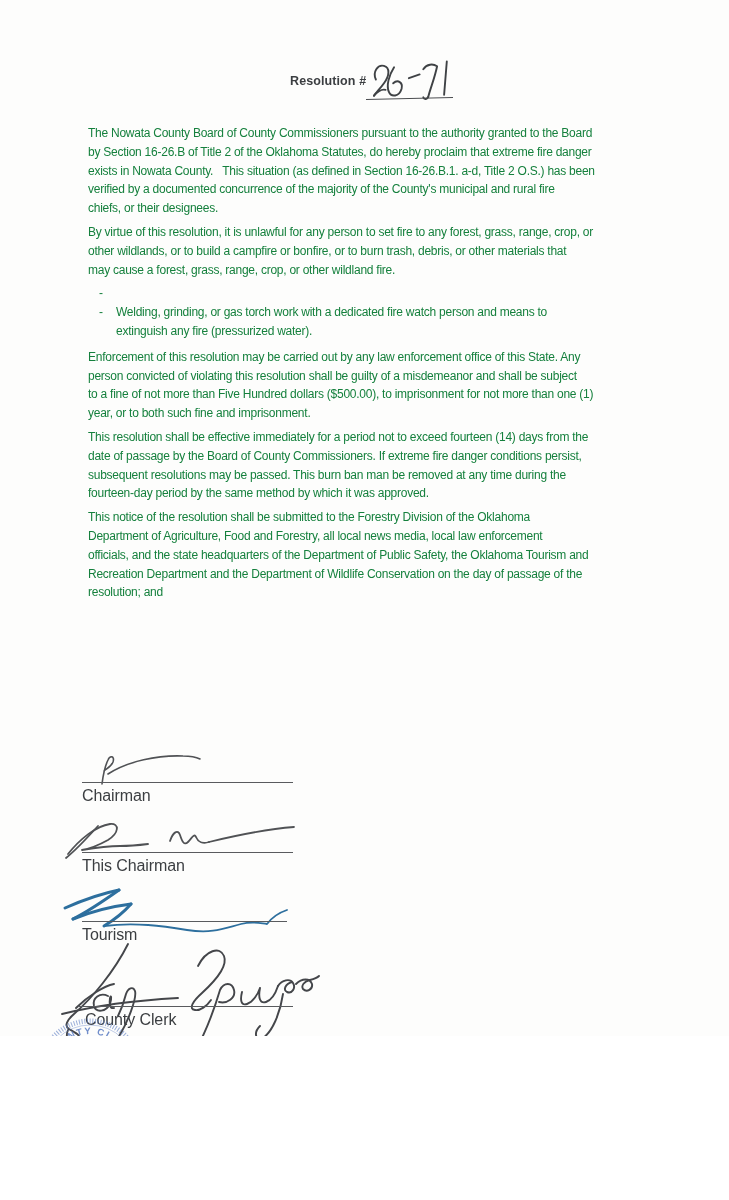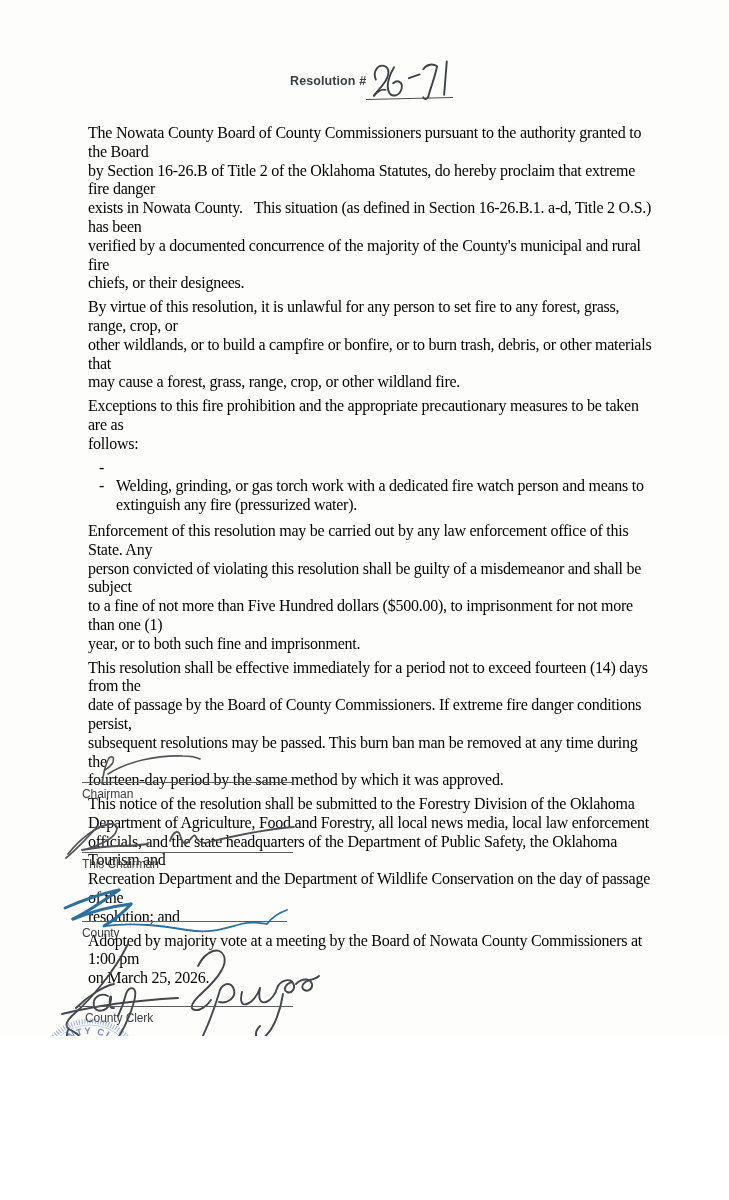--- a/index.html
+++ b/index.html
@@ -14,30 +14,30 @@
     font-size:12.5px;font-weight:700;letter-spacing:.1px;color:#3b3e41;
   }
   .res-num{position:absolute;left:364px;top:57px;}
   .res-underline{
     position:absolute;left:366px;top:98px;width:87px;height:0;
     border-top:1.3px solid #4a4c4f;transform:rotate(-1.2deg);
   }
   
   .body-text{
     position:absolute;left:88px;top:124px;width:566px;
-    font-size:16px;line-height:18.8px;letter-spacing:-.25px;color:#000000;font-family:Liberation Serif, serif;
+    font-size:12px;line-height:18.8px;letter-spacing:-.25px;color:#15803d;
   }
   .body-text p{margin:0 0 5px 0;white-space:pre-wrap;}
   .bullets{margin:1px 0 7px 0;}
   .bullet{display:flex;}
   .bullet .dash{flex:none;width:28px;padding-left:11px;box-sizing:border-box;}
   .bullet .btext{white-space:pre-wrap;}
   
   .sig-line{position:absolute;height:0;border-top:1px solid #595b5e;}
-  .sig-label{position:absolute;font-size:12px;letter-spacing:-.1px;color:#3b3e41;}
+  .sig-label{position:absolute;font-size:16px;letter-spacing:-.1px;color:#3b3e41;}
   .sig-svg{position:absolute;}
   .ink{fill:none;stroke:#505255;stroke-width:1.6;stroke-linecap:round;stroke-linejoin:round;}
   .ink-blue{fill:none;stroke:#2d6f9e;stroke-linecap:round;stroke-linejoin:round;}
   .ink-clerk{fill:none;stroke:#44464a;stroke-width:1.9;stroke-linecap:round;stroke-linejoin:round;}
   .ink-num{fill:none;stroke:#3f4245;stroke-width:1.9;stroke-linecap:round;stroke-linejoin:round;}
   
   .seal{position:absolute;left:36px;top:1017px;opacity:.88;}
   
   .scan-line{
     position:absolute;left:0;top:1186px;width:380px;height:2px;
@@ -66,22 +66,20 @@
 
   <div class="body-text">
     <p>The Nowata County Board of County Commissioners pursuant to the authority granted to the Board
 by Section 16-26.B of Title 2 of the Oklahoma Statutes, do hereby proclaim that extreme fire danger
 exists in Nowata County.   This situation (as defined in Section 16-26.B.1. a-d, Title 2 O.S.) has been
 verified by a documented concurrence of the majority of the County's municipal and rural fire
 chiefs, or their designees.</p>
     <p>By virtue of this resolution, it is unlawful for any person to set fire to any forest, grass, range, crop, or
 other wildlands, or to build a campfire or bonfire, or to burn trash, debris, or other materials that
 may cause a forest, grass, range, crop, or other wildland fire.</p>
-    <p>Exceptions to this fire prohibition and the appropriate precautionary measures to be taken are as
-follows:</p>
     <div class="bullets">
       <div class="bullet">
         <span class="dash">-</span>
       </div>
       <div class="bullet">
         <span class="dash">-</span>
         <span class="btext">Welding, grinding, or gas torch work with a dedicated fire watch person and means to
 extinguish any fire (pressurized water).</span>
       </div>
     </div>
@@ -91,22 +89,20 @@
 year, or to both such fine and imprisonment.</p>
     <p>This resolution shall be effective immediately for a period not to exceed fourteen (14) days from the
 date of passage by the Board of County Commissioners. If extreme fire danger conditions persist,
 subsequent resolutions may be passed. This burn ban man be removed at any time during the
 fourteen-day period by the same method by which it was approved.</p>
     <p>This notice of the resolution shall be submitted to the Forestry Division of the Oklahoma
 Department of Agriculture, Food and Forestry, all local news media, local law enforcement
 officials, and the state headquarters of the Department of Public Safety, the Oklahoma Tourism and
 Recreation Department and the Department of Wildlife Conservation on the day of passage of the
 resolution; and</p>
-    <p>Adopted by majority vote at a meeting by the Board of Nowata County Commissioners at 1:00 pm
-on March 25, 2026.</p>
   </div>
 
   <svg class="sig-svg" style="left:78px;top:748px" width="230" height="40" viewBox="0 0 230 40">
     <g class="ink">
       <path d="M24,36 C25,28 27,18 30,12 C32,7 37,8 35,14 C33,19 28,21 26,23"></path>
       <path d="M30,26 C50,13 80,7 105,8 C112,8 118,9 122,11"></path>
     </g>
   </svg>
   <div class="sig-line" style="left:82px;top:782px;width:211px"></div>
   <span class="sig-label" style="left:82px;top:787px">Chairman</span>
@@ -127,21 +123,21 @@
       <path d="M10,26 C28,18 44,12 64,8"></path>
       <path d="M64,8 C47,20 30,31 18,37"></path>
       <path d="M18,37 C40,28 60,24 76,22"></path>
       <path d="M76,22 C69,30 59,38 49,44"></path>
     </g>
     <g class="ink-blue" style="stroke-width:1.8">
       <path d="M49,44 C80,40 108,44 132,48 C158,52 170,46 186,42 C198,39 204,41 212,42 C218,34 226,30 232,28"></path>
     </g>
   </svg>
   <div class="sig-line" style="left:82px;top:921px;width:205px"></div>
-  <span class="sig-label" style="left:82px;top:926px">County</span>
+  <span class="sig-label" style="left:82px;top:926px">Tourism</span>
 
   <svg class="sig-svg" style="left:52px;top:938px" width="268" height="114" viewBox="0 0 268 114" aria-label="Kay Spurgeon">
     <g class="ink-clerk">
       <path d="M76,6 C62,34 40,60 22,76 C15,82 12,88 17,91 C24,95 31,98 26,104 C21,110 12,102 16,92"></path>
       <path d="M24,70 C36,58 52,48 62,46"></path>
       <path d="M56,58 C48,54 40,60 42,68 C44,75 54,74 58,66 C60,60 59,56 58,60 C57,66 58,71 62,70"></path>
       <path d="M74,56 C72,64 69,72 66,78 M74,56 C76,50 81,48 83,53 C85,60 76,84 66,100 C61,108 52,108 52,99"></path>
       <path d="M10,76 C50,66 90,62 126,60"></path>
       <path d="M146,28 C154,12 168,8 172,18 C176,28 162,44 150,55 C141,63 136,71 143,72 C148,73 155,68 159,62"></path>
       <path d="M168,52 C162,72 154,92 148,104 M168,52 C172,44 180,44 182,52 C184,60 175,66 167,64"></path>

